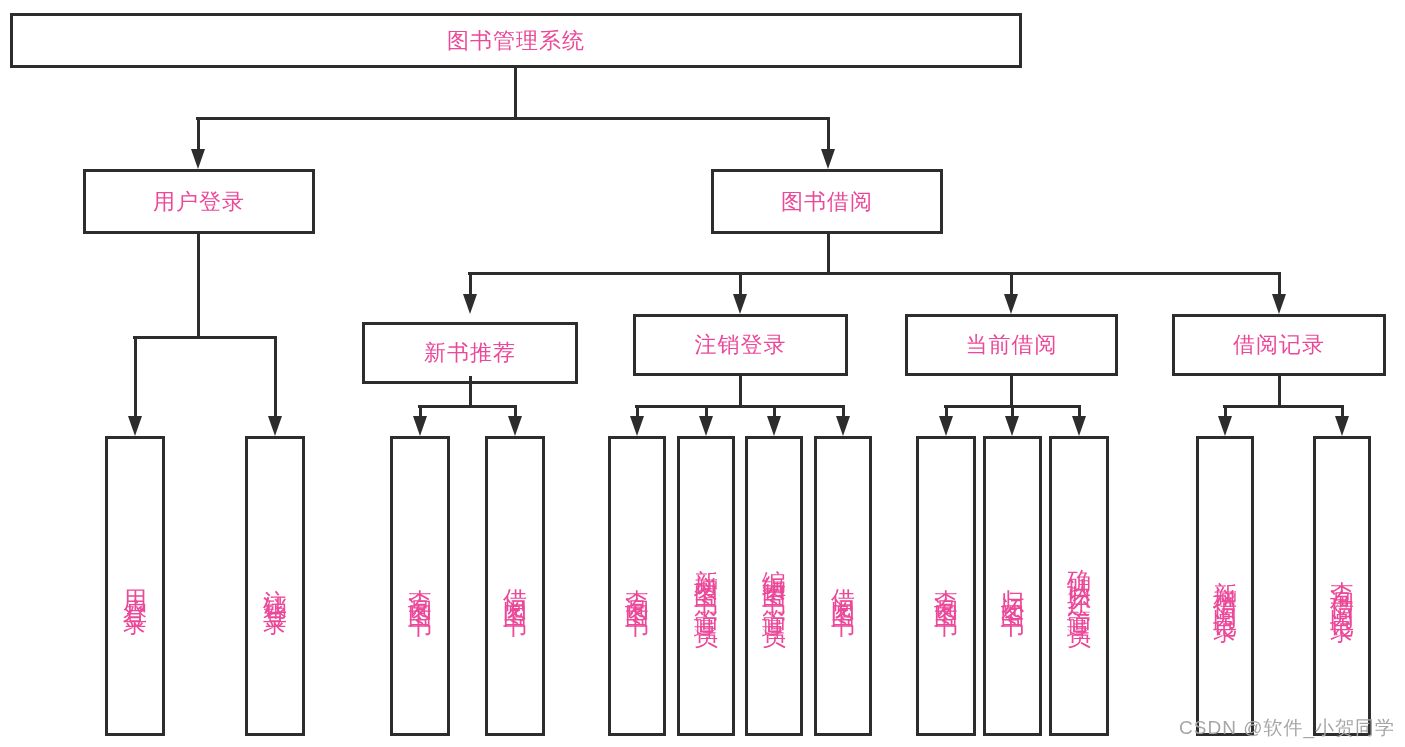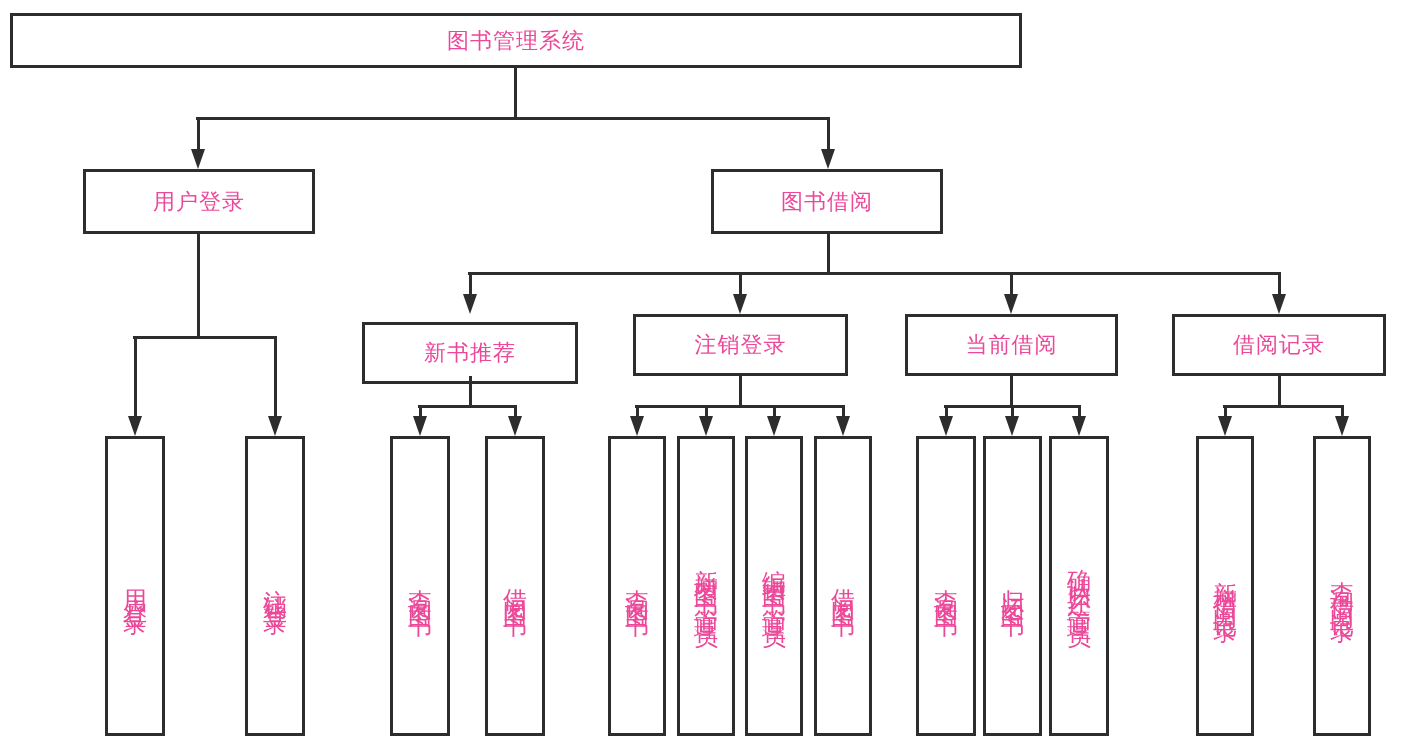--- a/index.html
+++ b/index.html
@@ -175,13 +175,14 @@
       <div class="vline" style="left: 1077.5px; top: 406px; width: 3px; height: 12px;"></div>
       <div class="arrow" style="left: 1072px; top: 416px;"></div>
       <div class="vline" style="left: 1277.5px; top: 376px; width: 3px; height: 31px;"></div>
       <div class="hline" style="left: 1223px; top: 404.5px; width: 121px; height: 3px;"></div>
       <div class="vline" style="left: 1223.5px; top: 406px; width: 3px; height: 12px;"></div>
       <div class="arrow" style="left: 1218px; top: 416px;"></div>
       <div class="vline" style="left: 1340.5px; top: 406px; width: 3px; height: 12px;"></div>
       <div class="arrow" style="left: 1335px; top: 416px;"></div>
     </div>
 
+  <div class="watermark">CSDN @软件_小贺同学</div>
 </div>
 
 </body></html>

